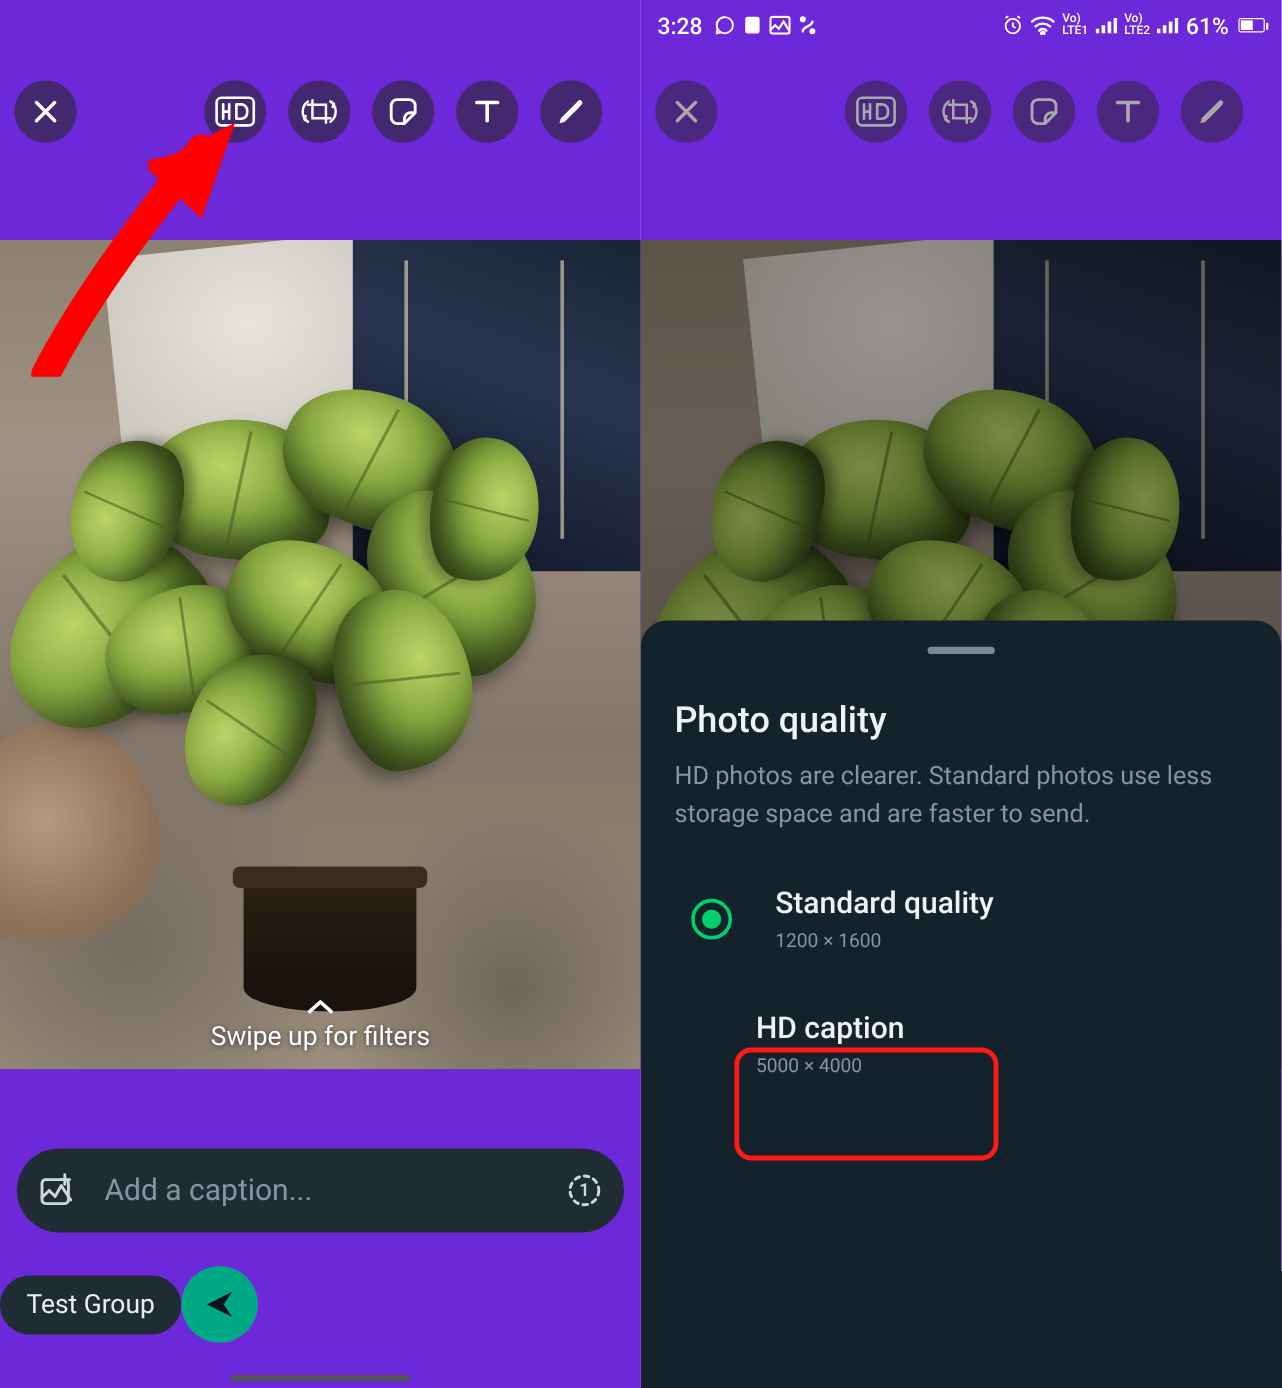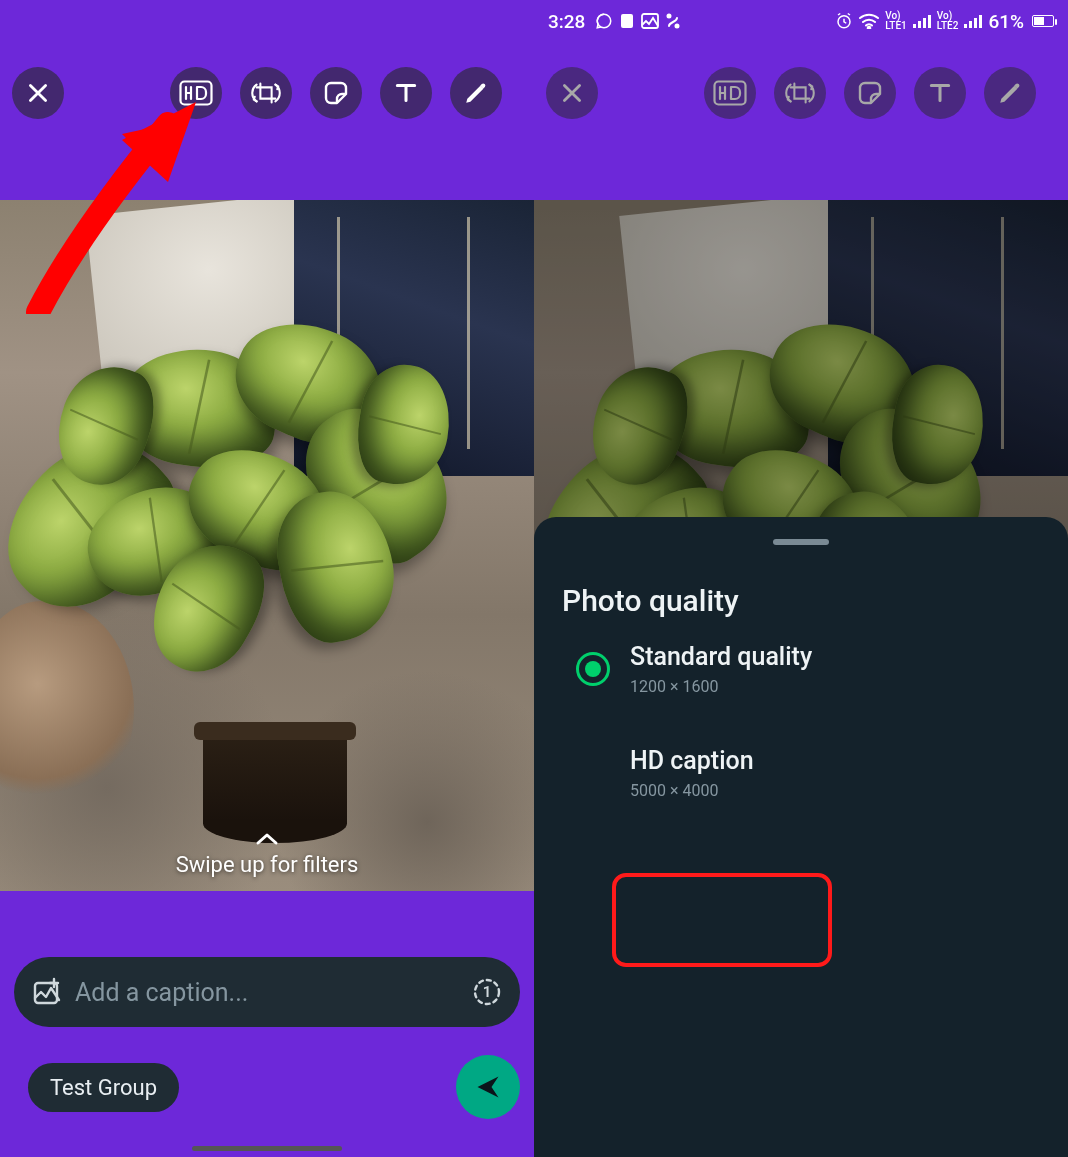--- a/index.html
+++ b/index.html
@@ -140,29 +140,29 @@
       position:absolute; bottom:14px; left:0; right:0;
       text-align:center; color:#fff; font-size:22px;
       display:flex; flex-direction:column; align-items:center; gap:6px;
       text-shadow:0 1px 4px rgba(0,0,0,.6);
     }
 
     
     .caption-row {
       position:absolute; left:14px; right:14px; bottom:130px;
       height:70px; background:#1f2c34; border-radius:40px;
-      display:flex; align-items:center; padding:0 18px; gap:13px;
+      display:flex; align-items:center; padding:0 18px; gap:25px;
     }
     .caption-input { flex:1; color:#8596a0; font-size:25px; }
     .caption-row .ic { color:#cfd8dc; }
 
     
     .chip-row {
-      position:absolute; left:28px; right:14px; bottom:40px; height:60px;
-      display:flex; align-items:center; justify-content:space-between;
+      position:absolute; left:0; right:14px; bottom:40px; height:60px;
+      display:flex; align-items:center; justify-content:flex-start;
     }
     .chip {
       background:#1f2c34; color:#e8eef2; border-radius:30px;
       padding:12px 22px; font-size:22px;
     }
     .send-btn {
       width:64px; height:64px; border-radius:50%;
       background:#00a884; display:flex; align-items:center; justify-content:center;
       color:#0b141a;
     }
@@ -174,21 +174,21 @@
     
     .sheet {
       position:absolute; left:0; right:0; bottom:0; height:640px;
       background:#14222b; border-radius:22px 22px 0 0;
       padding: 22px 28px 40px 28px;
       z-index: 20;
     }
     .sheet-handle { width:56px; height:6px; background:#7a8a94; border-radius:4px; margin:0 auto 38px auto; }
     .sheet-title { color:#eef3f5; font-size:30px; font-weight:500; margin-bottom:14px;}
     .sheet-desc  { color:#8596a0; font-size:21px; line-height:1.5; margin-bottom:34px;}
-    .opt { display:flex; align-items:center; gap:20px; padding:10px 8px 14px 8px; border-radius:12px;}
+    .opt { display:flex; align-items:center; gap:36px; padding:10px 8px 14px 8px; border-radius:12px;}
     .opt .radio { width:34px; height:34px; border-radius:50%; position:relative; flex-shrink:0; margin-left:6px;}
     .opt.standard .radio { border:3px solid #00d06c; }
     .opt.standard .radio::after{content:'';position:absolute;inset:6px;border-radius:50%;background:#00d06c;} 
     .opt-text .line1 { color:#eef3f5; font-size:25px; font-weight:500;}
     .opt-text .line2 { color:#8596a0; font-size:16px; margin-top:6px;}
     .opt.hd { margin-left:50px; margin-top:24px; padding:12px 18px; }
     .hd-highlight { position:absolute; border:4px solid #ff1a1a; border-radius:14px;
       left:78px; width:220px; top:356px; height:94px; }
 
     
@@ -440,20 +440,21 @@
         <div class="leaf"></div>
         <div class="leaf"></div>
         <div class="leaf"></div>
         <div class="leaf"></div>
     </div>
   </div>
 
   <div class="sheet">
     <div class="sheet-handle"></div>
     <div class="sheet-title">Photo quality</div>
+    <div class="sheet-desc">HD photos are clearer. Standard photos use less storage space and are faster to send.</div>
 
     <div class="opt standard">
       <div class="radio"></div>
       <div class="opt-text">
         <div class="line1">Standard quality</div>
         <div class="line2">1200 × 1600</div>
       </div>
     </div>
 
     <div class="opt hd">

